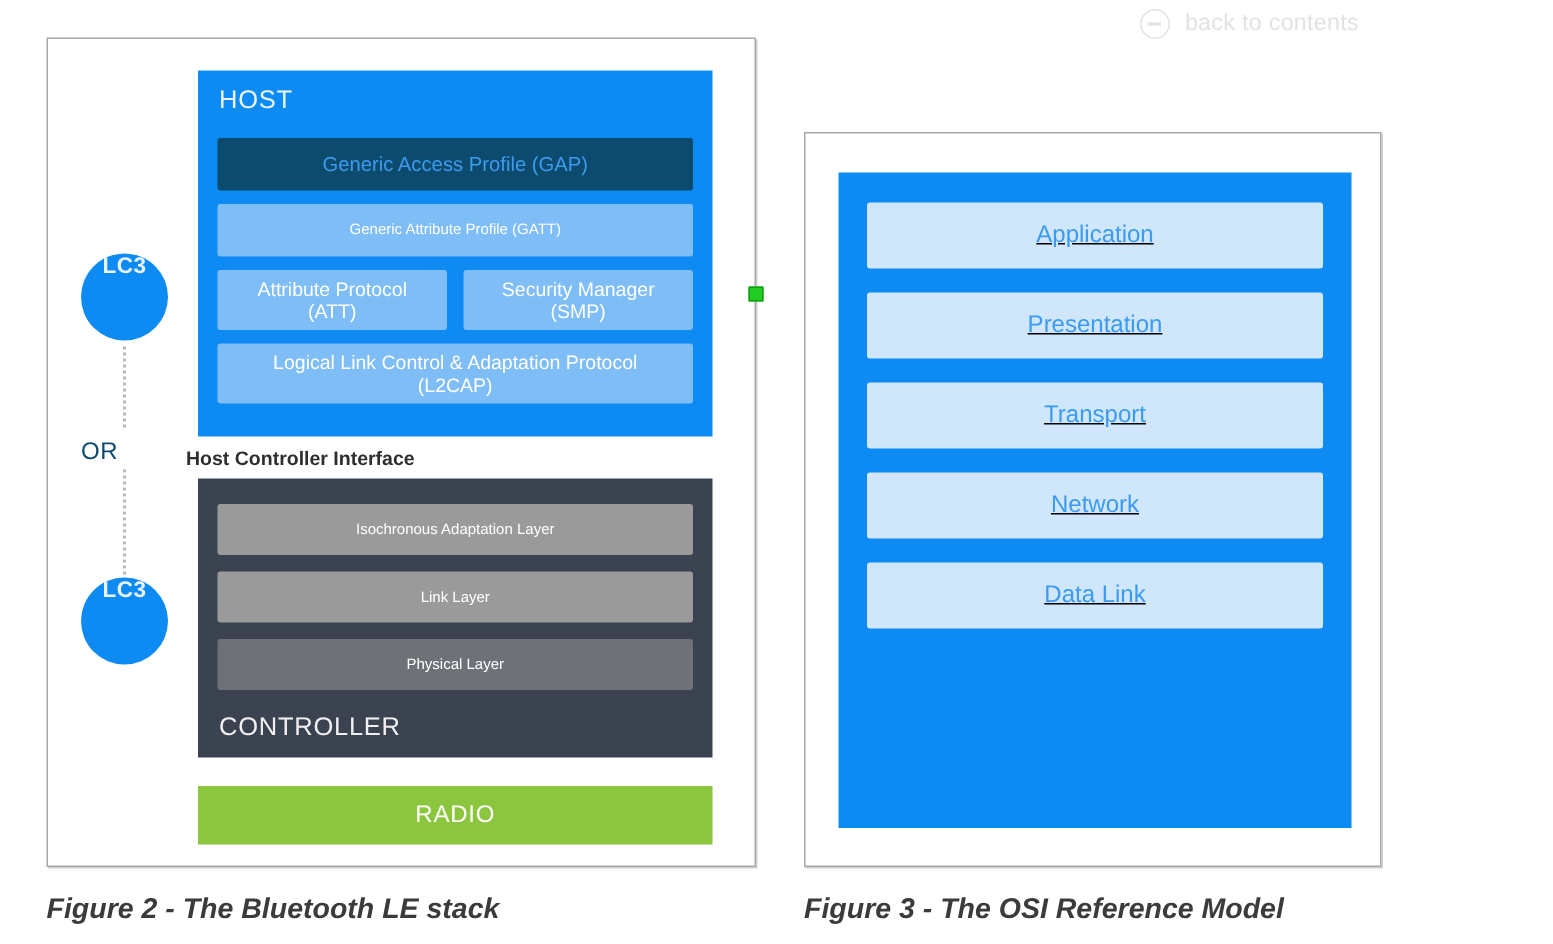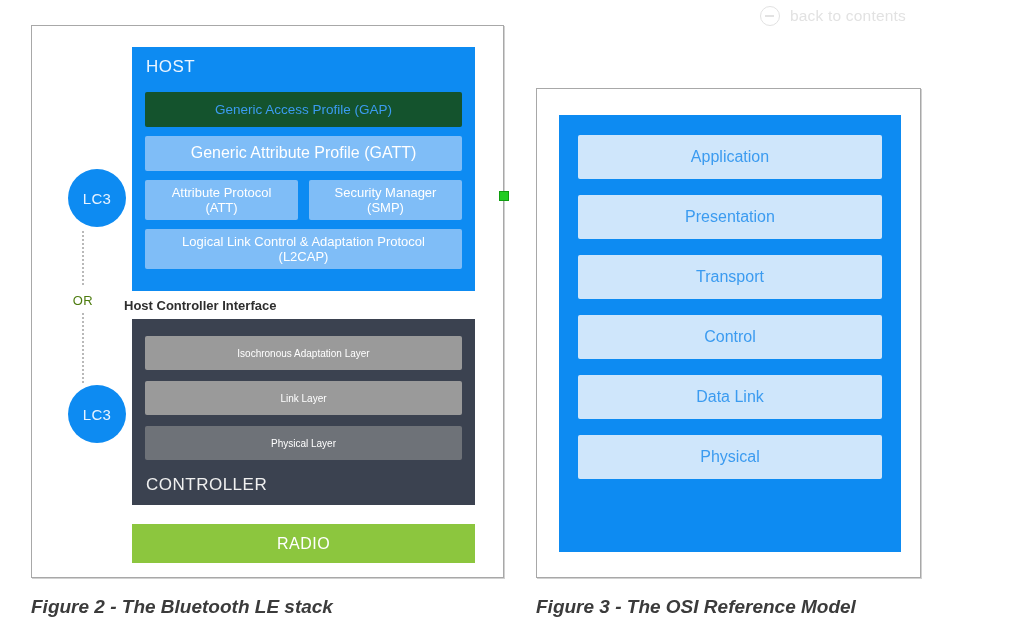--- a/index.html
+++ b/index.html
@@ -36,30 +36,30 @@
 
   .caption {
     position: absolute; font-style: italic; font-weight: bold;
     font-size: 19px; color: #3b3b3b; white-space: nowrap;
   }
   #fig2-caption { left: 31px; top: 596px; }
   #fig3-caption { left: 536px; top: 596px; }
 
   
   .lc3 {
-    position: absolute; left: 68px; width: 58px; height: 58px;
+    position: absolute; left: 54px; width: 58px; height: 58px;
     border-radius: 50%; background: #0d8bf2;
-    display: flex; align-items: center; justify-content: center;
-    color: #e8f3ff; font-size: 15px; font-weight: normal; letter-spacing: .3px;
+    display: flex; justify-content: center;
+    color: #e8f3ff; font-size: 15px; font-weight: bold; letter-spacing: .3px;
   }
   #lc3-top    { top: 169px; }
   #lc3-bottom { top: 385px; }
   .or-label {
     position: absolute; left: 54px; width: 58px; top: 293px;
-    text-align: center; color: #4d7c0f; font-size: 13px; letter-spacing: .4px;
+    color: #0c4a6e; font-size: 16px; letter-spacing: .4px;
   }
   .dotted-line {
     position: absolute; left: 82px; width: 2px;
     border-left: 2px dotted #b9b9b9;
   }
   #dot-line-a { top: 231px; height: 54px; }
   #dot-line-b { top: 313px; height: 70px; }
 
   
   .green-handle {
@@ -77,25 +77,25 @@
     position: absolute; left: 14px; top: 10px;
     color: #eaf4ff; font-size: 17px; letter-spacing: .5px;
   }
   .host-rows { position: absolute; left: 13px; top: 45px; width: 317px; }
   .hrow {
     width: 100%; border-radius: 2px;
     display: flex; align-items: center; justify-content: center;
     text-align: center; line-height: 1.18; margin-bottom: 9px;
   }
   .hrow.gap {
-    height: 35px; background: #14532d; color: #3b9bf0;
+    height: 35px; background: #0c4a6e; color: #3b9bf0;
     font-size: 13.5px;
   }
   .hrow.gatt {
-    height: 35px; background: #7fbdf7; color: #ffffff; font-size: 16px;
+    height: 35px; background: #7fbdf7; color: #ffffff; font-size: 10px;
   }
   .hrow.l2cap {
     height: 40px; background: #7fbdf7; color: #ffffff; font-size: 13px;
     padding: 0 18px;
   }
   .split-row { display: flex; gap: 11px; margin-bottom: 9px; }
   .split-row .hcell {
     flex: 1; height: 40px; background: #7fbdf7; color: #ffffff;
     font-size: 13px; border-radius: 2px;
     display: flex; align-items: center; justify-content: center;
@@ -136,20 +136,21 @@
     background: #8cc63e;
     display: flex; align-items: center; justify-content: center;
     color: #ffffff; font-size: 16px; letter-spacing: .5px;
   }
 
   
   .osi-block {
     position: absolute; left: 559px; top: 115px; width: 342px; height: 437px;
     background: #0d8bf2;
     padding: 20px 19px;
+    text-decoration: underline;
   }
   .osi-row {
     width: 100%; height: 44px; background: #cfe6fb; border-radius: 2px;
     display: flex; align-items: center; justify-content: center;
     color: #3b9bf0; font-size: 16px; margin-bottom: 16px;
   }
   .osi-row:last-child { margin-bottom: 0; }
 </style>
 </head>
 <body>
@@ -240,25 +241,22 @@
     <div class="osi-row">
       <span>Application</span>
     </div>
     <div class="osi-row">
       <span>Presentation</span>
     </div>
     <div class="osi-row">
       <span>Transport</span>
     </div>
     <div class="osi-row">
-      <span>Control</span>
+      <span>Network</span>
     </div>
     <div class="osi-row">
       <span>Data Link</span>
     </div>
-    <div class="osi-row">
-      <span>Physical</span>
-    </div>
   </div>
 
   <div class="caption" id="fig3-caption">Figure 3 - The OSI Reference Model</div>
 
 </div>
 
 </body></html>

